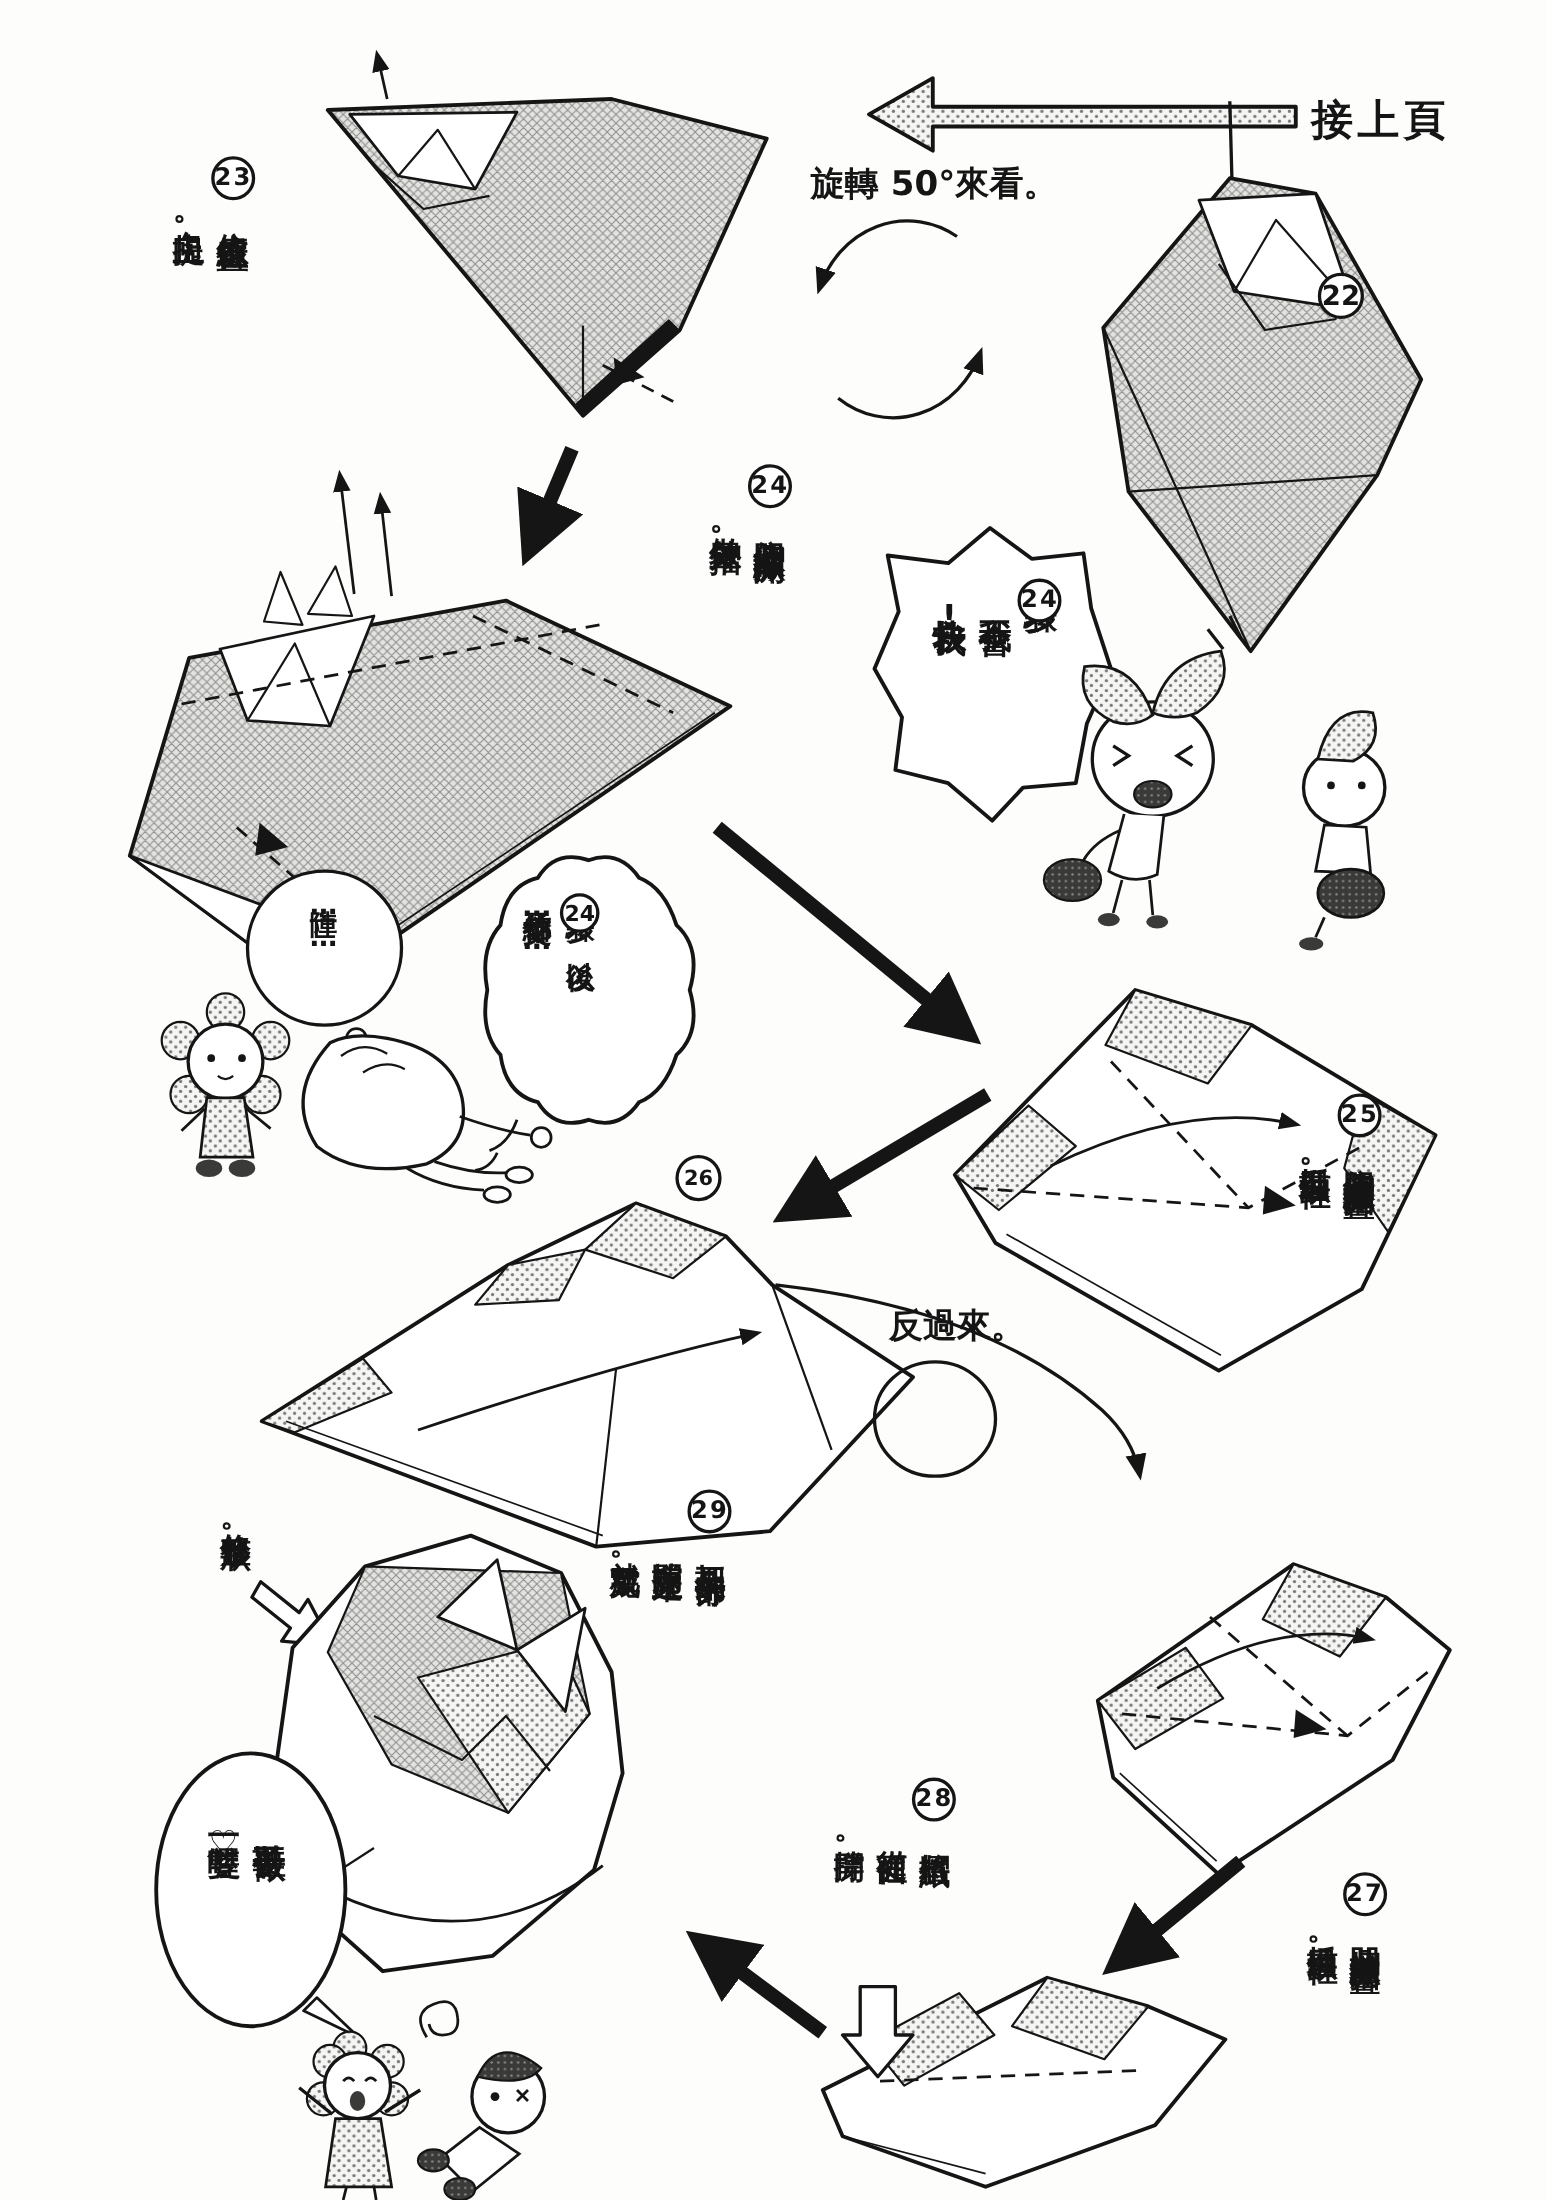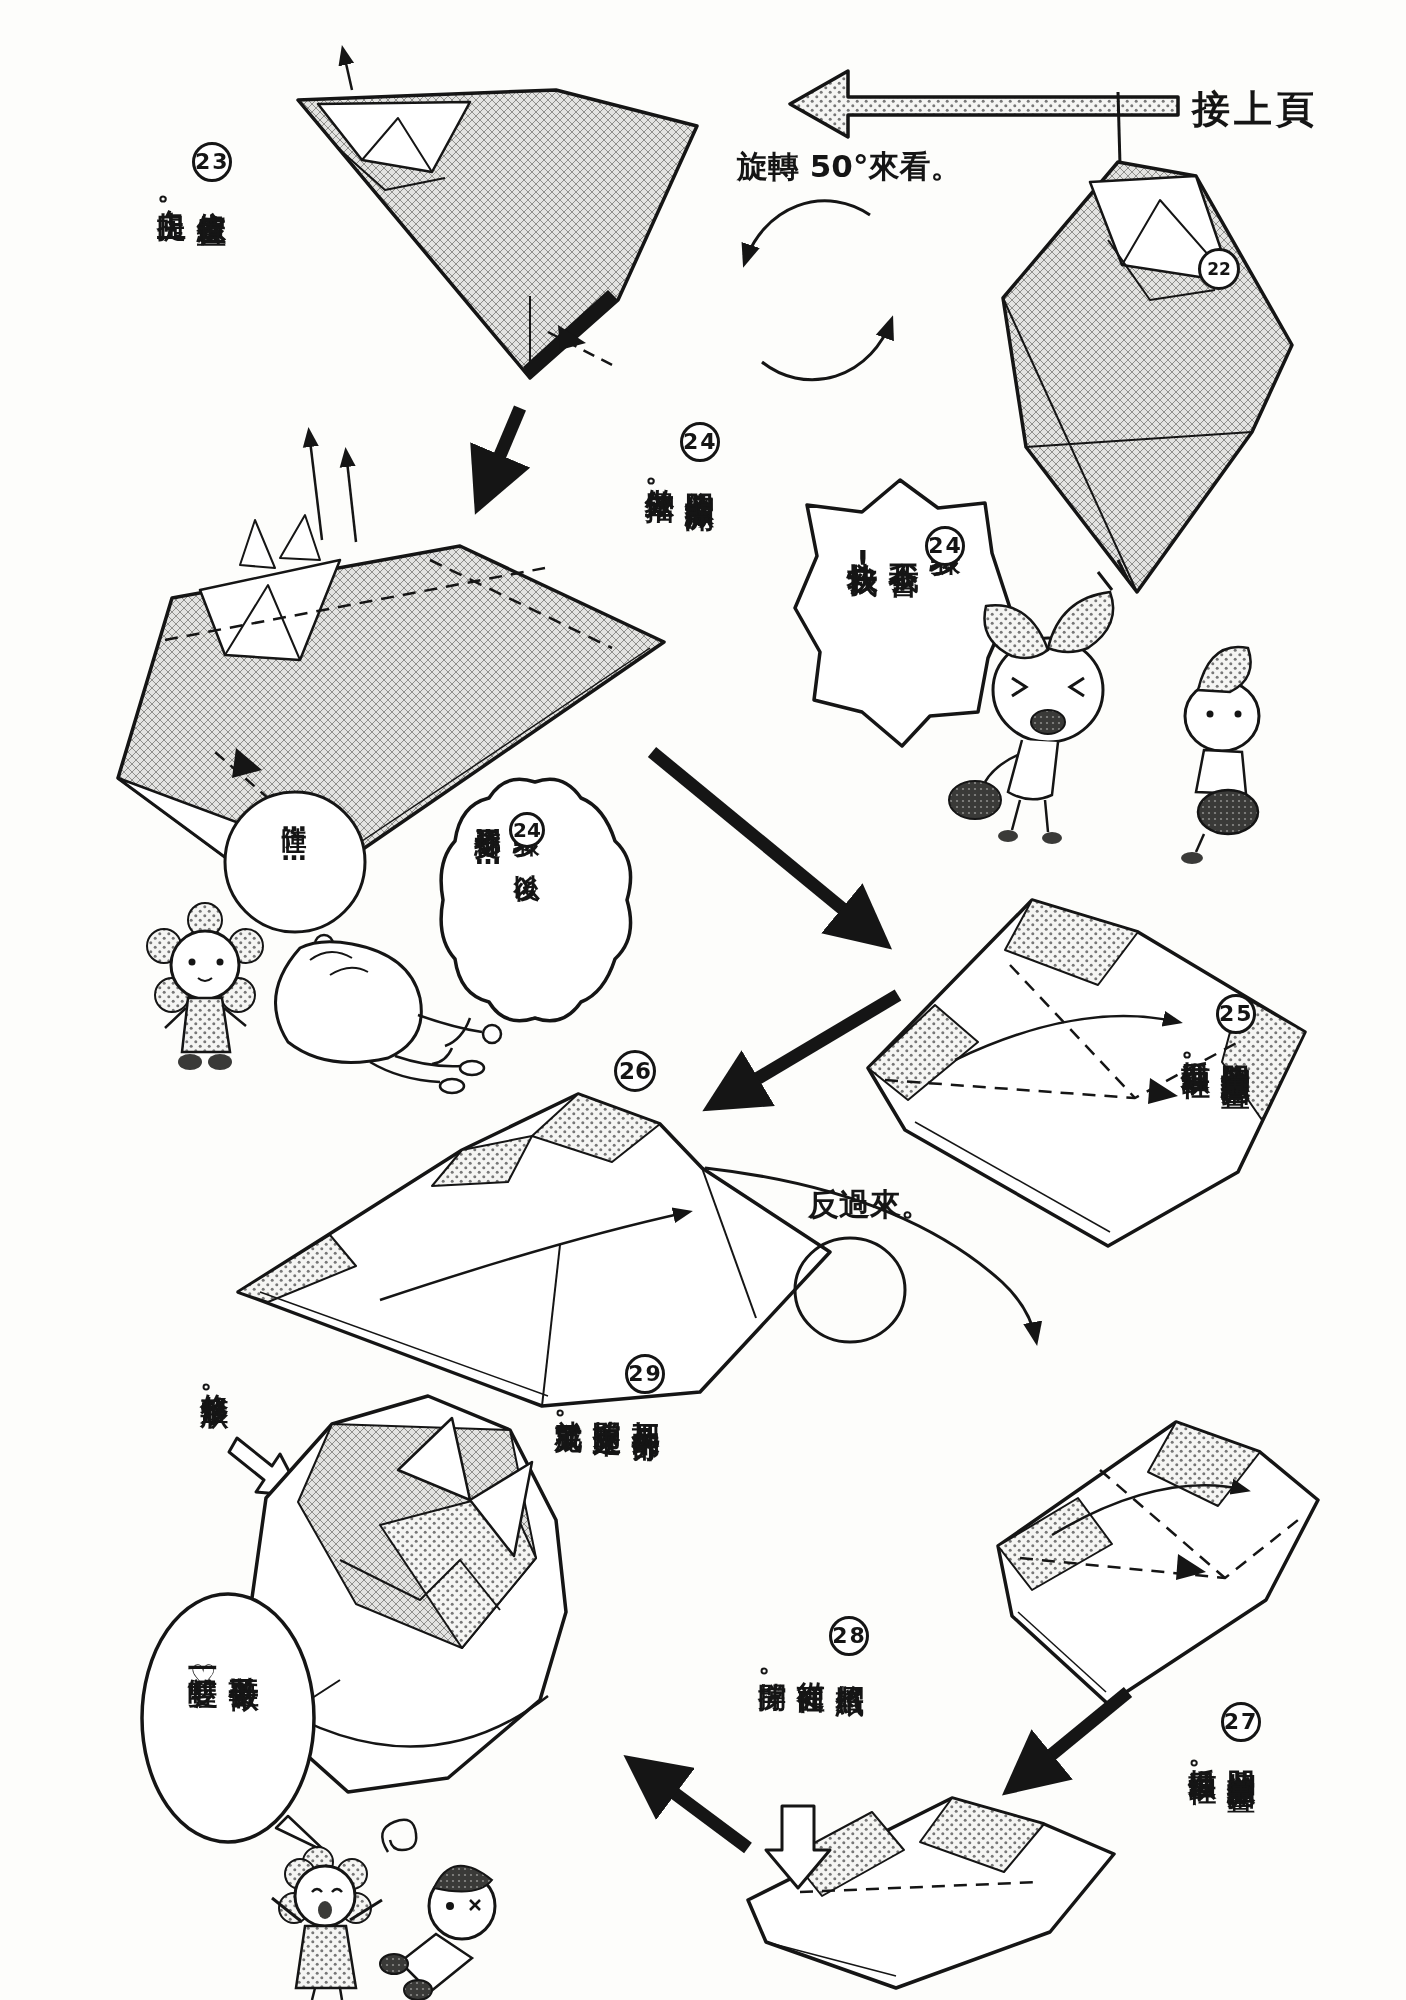--- a/index.html
+++ b/index.html
@@ -269,21 +269,21 @@
 
 <span class="htext" style="left:1192px;top:84px;font-size:38px;letter-spacing:4px;">接上頁</span>
 
 <div class="vtext" style="left:152px;top:140px;font-size:29px;">
   <span class="col"><span class="cnum">23</span><span>依虛線位置</span></span>
   <span class="col ind">向上提。</span>
 </div>
 
 <span class="htext" style="left:737px;top:146px;font-size:31px;">旋轉 50°來看。</span>
 
-<span class="cnum lone" style="left:1198px;top:246px;width:42px;height:42px;line-height:36px;font-size:17px;">22</span>
+<span class="cnum lone" style="left:1198px;top:246px;width:42px;height:42px;line-height:36px;font-size:25px;">22</span>
 
 <div class="vtext" style="left:640px;top:420px;font-size:29px;">
   <span class="col"><span class="cnum">24</span><span>依凹凸摺線掀開</span></span>
   <span class="col ind">做外罩摺。</span>
 </div>
 
 <div class="vtext" style="left:842px;top:520px;font-size:30px;">
   <span class="col"><span>步驟</span><span class="cnum">24</span></span>
   <span class="col inds">我不會</span>
   <span class="col inds">快救我!</span>
@@ -296,21 +296,21 @@
 <div class="vtext" style="left:468px;top:810px;font-size:26px;letter-spacing:0;line-height:1.5;">
   <span class="col"><span>步驟</span><span class="cnum" style="width:36px;height:36px;line-height:30px;font-size:20px;">24</span><span>以後</span></span>
   <span class="col">都交給你了……</span>
 </div>
 
 <div class="vtext" style="left:1176px;top:992px;font-size:29px;">
   <span class="col"><span class="cnum">25</span><span>依凹凸摺線掀開摺疊</span></span>
   <span class="col ind">插進缺口裡。</span>
 </div>
 
-<span class="cnum lone" style="left:614px;top:1048px;width:42px;height:42px;line-height:36px;font-size:23px;">26</span>
+<span class="cnum lone" style="left:614px;top:1048px;width:42px;height:42px;line-height:36px;font-size:19px;">26</span>
 
 <span class="htext" style="left:808px;top:1184px;font-size:31px;">反過來。</span>
 
 <div class="vtext" style="left:194px;top:1372px;font-size:28px;">
   <span class="col">修整形狀。</span>
 </div>
 
 <div class="vtext" style="left:548px;top:1352px;font-size:28px;">
   <span class="col"><span class="cnum">29</span><span>把耳朵的部分</span></span>
   <span class="col ind">撐開立起來</span>

